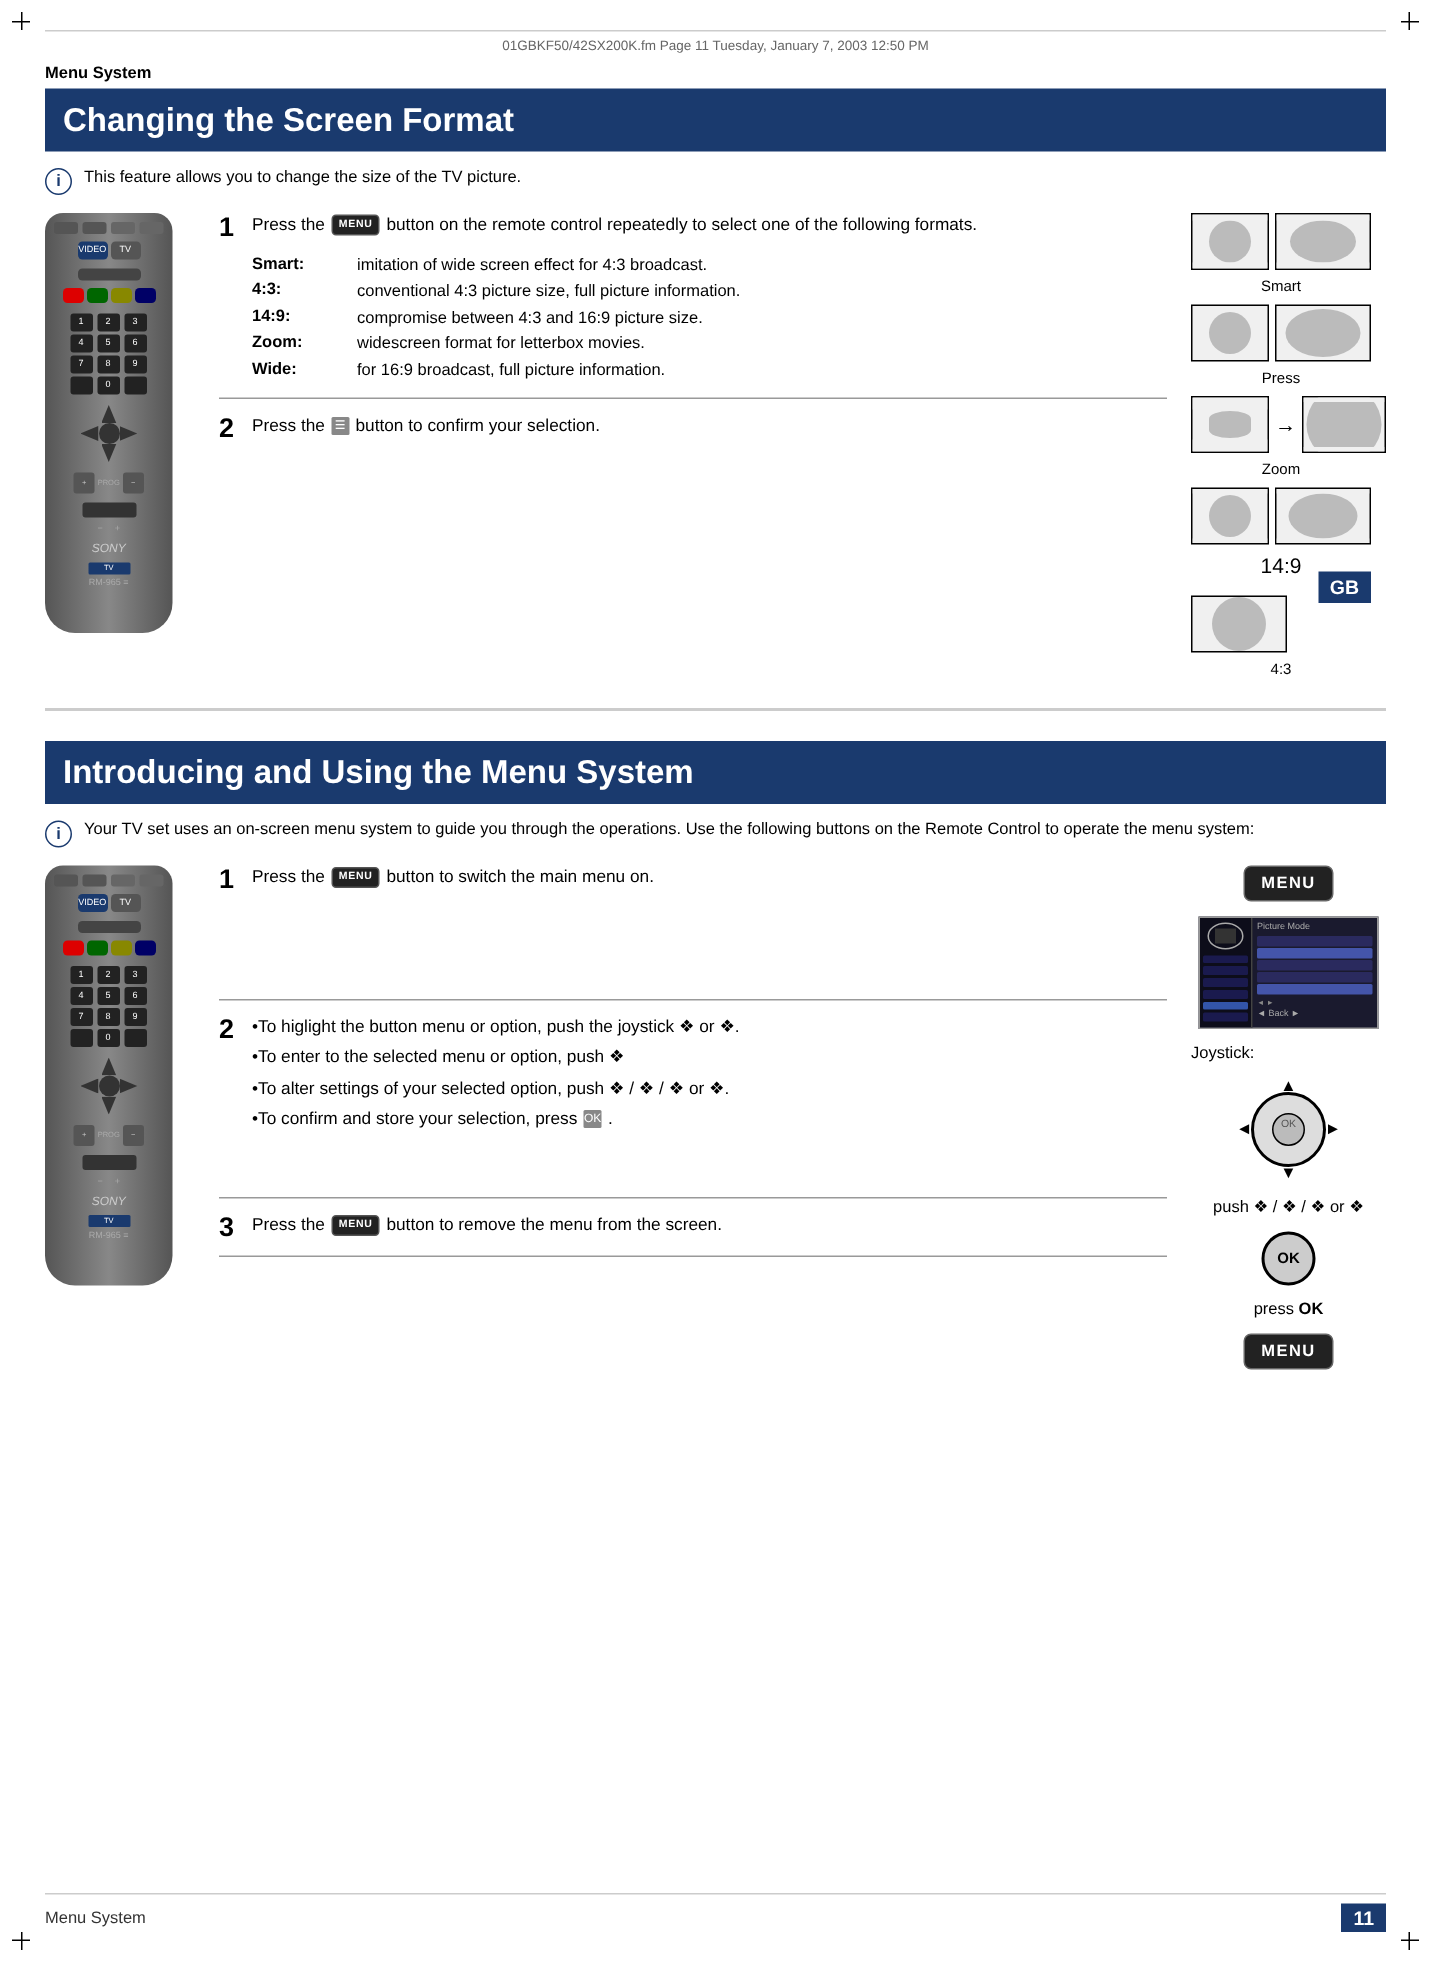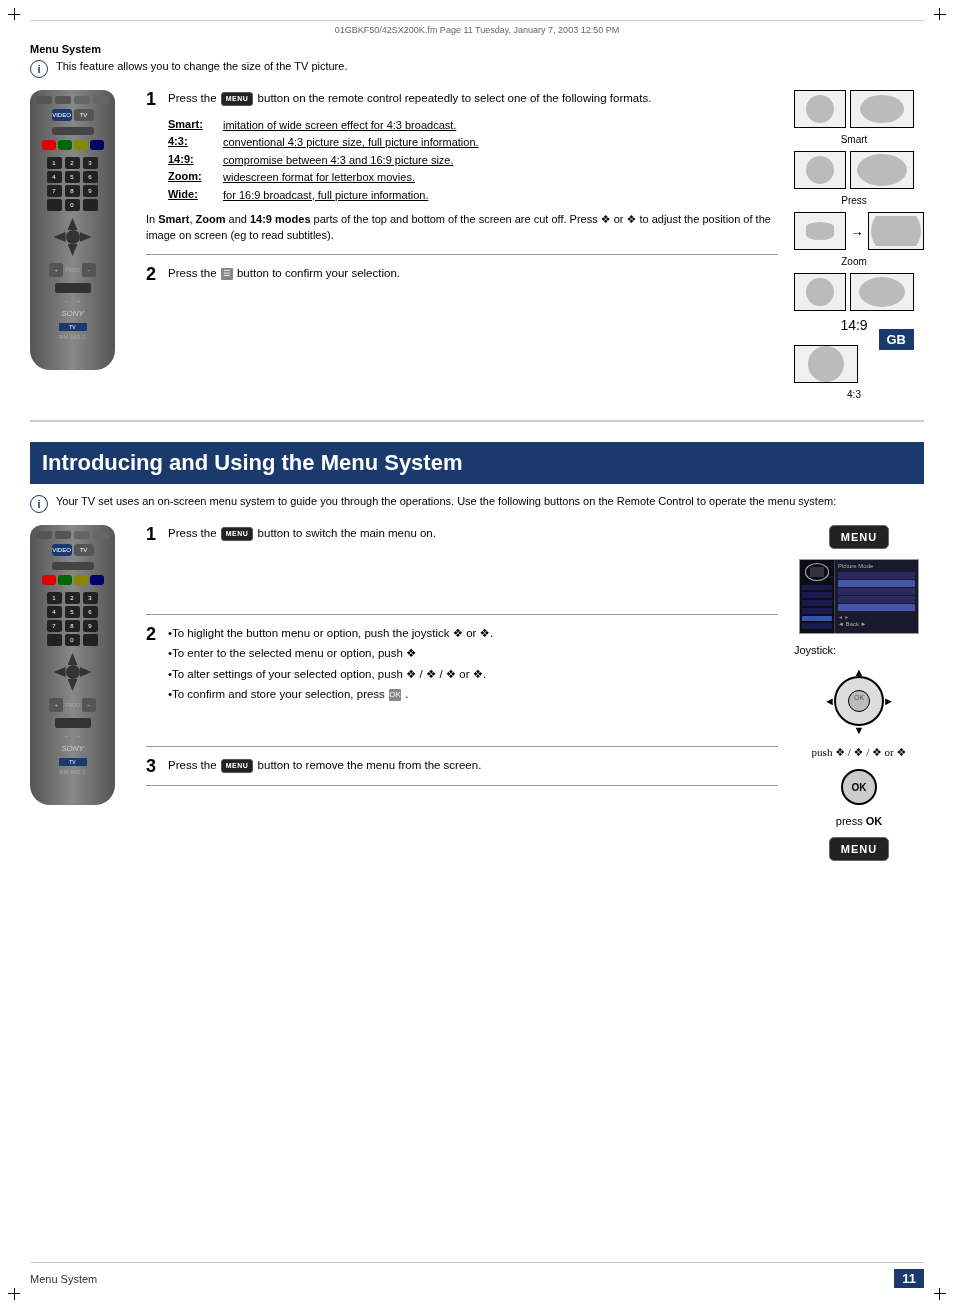--- a/index.html
+++ b/index.html
@@ -256,23 +256,22 @@
       flex: 1;
     }
 
     
     .format-table {
       margin-left: 22px;
       margin-bottom: 8px;
     }
     .format-row {
       display: flex;
-      gap: 0;
+      gap: 15px;
       margin-bottom: 2px;
-      text-decoration: underline;
     }
     .format-label {
       font-weight: bold;
       font-size: 11px;
       width: 55px;
       flex-shrink: 0;
     }
     .format-desc {
       font-size: 11px;
       line-height: 1.4;
@@ -343,21 +342,20 @@
       font-weight: bold;
     }
     .joystick-up { top: 0; left: 50%; transform: translateX(-50%); }
     .joystick-dn { bottom: 0; left: 50%; transform: translateX(-50%); }
     .joystick-lt { top: 50%; left: 0; transform: translateY(-50%); }
     .joystick-rt { top: 50%; right: 0; transform: translateY(-50%); }
 
     .joystick-push-text {
       font-size: 11px;
       text-align: center;
-      font-family: Liberation Serif, serif;
     }
 
     
     .menu-button-img {
       display: flex;
       align-items: center;
       justify-content: center;
       background: #222;
       color: #fff;
       font-size: 11px;
@@ -481,20 +479,23 @@
 
   <div class="corner-mark corner-tl"></div>
   <div class="corner-mark corner-tr"></div>
   <div class="corner-mark corner-bl"></div>
   <div class="corner-mark corner-br"></div>
 
   <div class="file-info">01GBKF50/42SX200K.fm  Page 11  Tuesday, January 7, 2003  12:50 PM</div>
 
   <div class="section-breadcrumb">Menu System</div>
 
+  <div class="section-header">
+    <span>Changing the Screen Format</span>
+  </div>
 
   <div class="info-row">
     <div class="info-icon">i</div>
     <div class="info-text">This feature allows you to change the size of the TV picture.</div>
   </div>
 
   <div class="content-area">
 
     <div class="remote-img">
       <div class="remote-body">
@@ -587,23 +588,20 @@
         <div class="format-row">
           <span class="format-label">Zoom:</span>
           <span class="format-desc">widescreen format for letterbox movies.</span>
         </div>
         <div class="format-row">
           <span class="format-label">Wide:</span>
           <span class="format-desc">for 16:9 broadcast, full picture information.</span>
         </div>
       </div>
 
-      <div class="smart-zoom-note">
-        In <span class="bold-text">Smart</span>, <span class="bold-text">Zoom</span> and <span class="bold-text">14:9 modes</span> parts of the top and bottom of the screen are cut off. Press ❖ or ❖ to adjust the position of the image on screen (eg to read subtitles).
-      </div>
 
       <hr class="separator">
 
       <div class="step">
         <div class="step-num">2</div>
         <div class="step-text">
           Press the <span class="inline-icon">☰</span> button to confirm your selection.
         </div>
       </div>
     </div>

